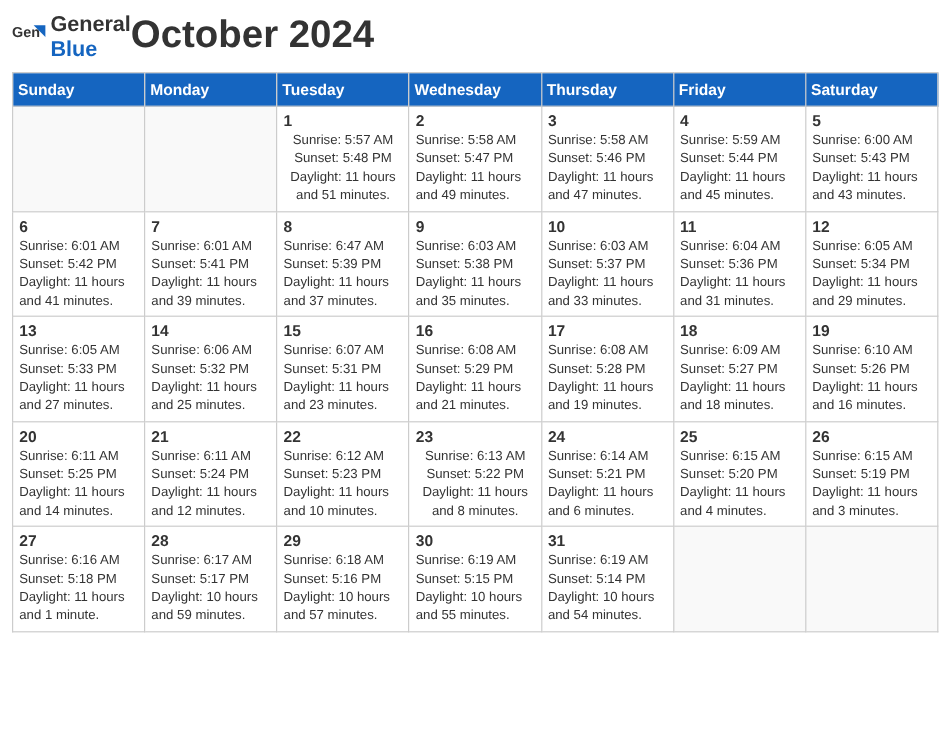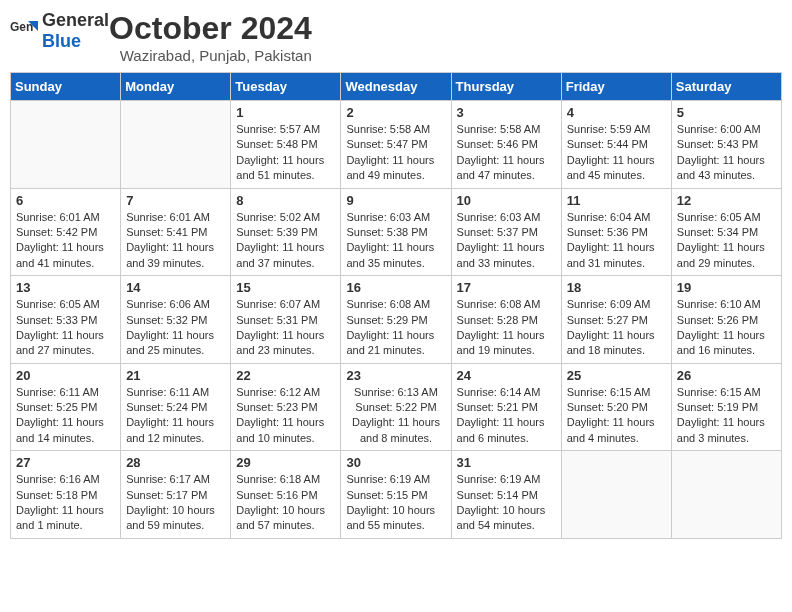--- a/index.html
+++ b/index.html
@@ -94,21 +94,20 @@
       <text x="0" y="14" font-size="12" font-weight="bold" fill="#333">Gen</text>
       <polygon points="18,4 28,4 28,14" fill="#1565c0"></polygon>
     </svg>
     <div>
       <span class="logo-text-general">General</span><br>
       <span class="logo-text-blue">Blue</span>
     </div>
   </div>
   <div class="title-area">
     <div class="month-title">October 2024</div>
-    <div class="location-title">Wazirabad, Punjab, Pakistan</div>
   </div>
 </div>
 
 <table class="calendar">
   <thead>
     <tr id="header-row">
         <th>Sunday</th>
         <th>Monday</th>
         <th>Tuesday</th>
         <th>Wednesday</th>
@@ -116,21 +115,21 @@
         <th>Friday</th>
         <th>Saturday</th>
       </tr>
   </thead>
   <tbody id="calendar-body">
       <tr>
         <td class="empty"></td>
         <td class="empty"></td>
         <td>
           <span class="day-num">1</span>
-          <div class="day-info" style="white-space: pre-line;">Sunrise: 5:57 AM
+          <div class="day-info" style="white-space: pre-line; text-align: center;">Sunrise: 5:57 AM
 Sunset: 5:48 PM
 Daylight: 11 hours and 51 minutes.</div>
         </td>
         <td>
           <span class="day-num">2</span>
           <div class="day-info" style="white-space: pre-line;">Sunrise: 5:58 AM
 Sunset: 5:47 PM
 Daylight: 11 hours and 49 minutes.</div>
         </td>
         <td>
@@ -160,21 +159,21 @@
 Daylight: 11 hours and 41 minutes.</div>
         </td>
         <td>
           <span class="day-num">7</span>
           <div class="day-info" style="white-space: pre-line;">Sunrise: 6:01 AM
 Sunset: 5:41 PM
 Daylight: 11 hours and 39 minutes.</div>
         </td>
         <td>
           <span class="day-num">8</span>
-          <div class="day-info" style="white-space: pre-line;">Sunrise: 5:02 AM
+          <div class="day-info" style="white-space: pre-line;">Sunrise: 6:47 AM
 Sunset: 5:39 PM
 Daylight: 11 hours and 37 minutes.</div>
         </td>
         <td>
           <span class="day-num">9</span>
           <div class="day-info" style="white-space: pre-line;">Sunrise: 6:03 AM
 Sunset: 5:38 PM
 Daylight: 11 hours and 35 minutes.</div>
         </td>
         <td>

